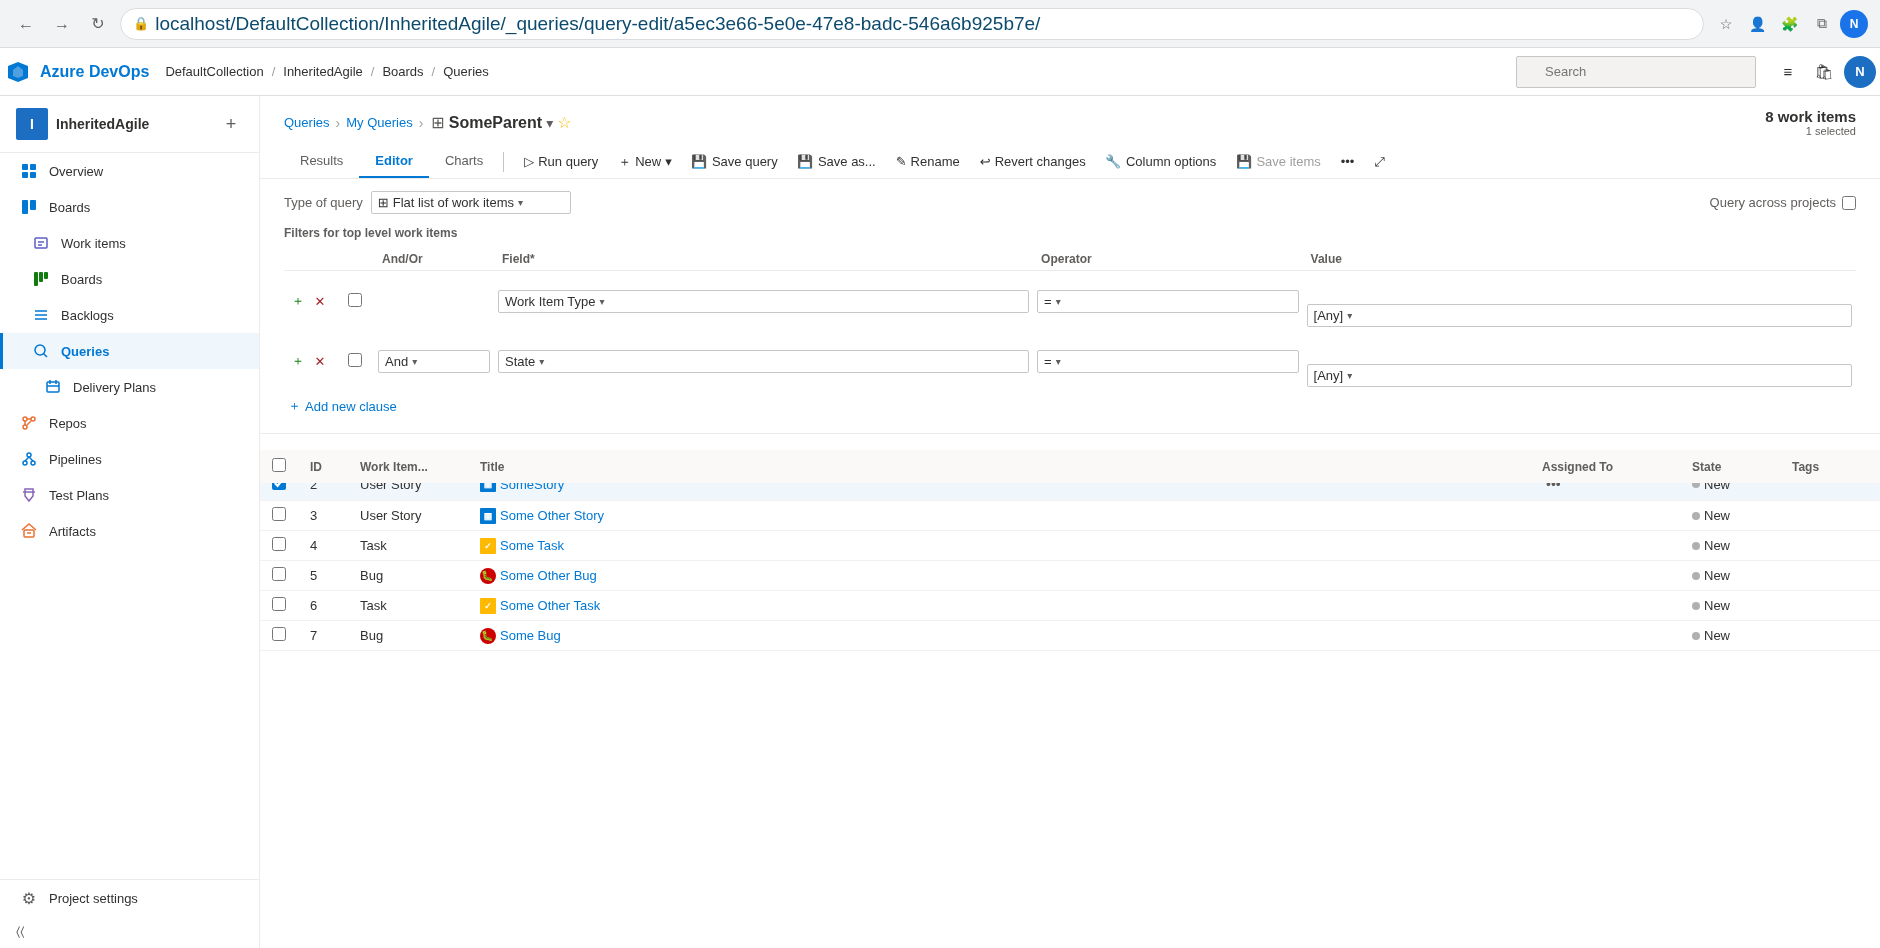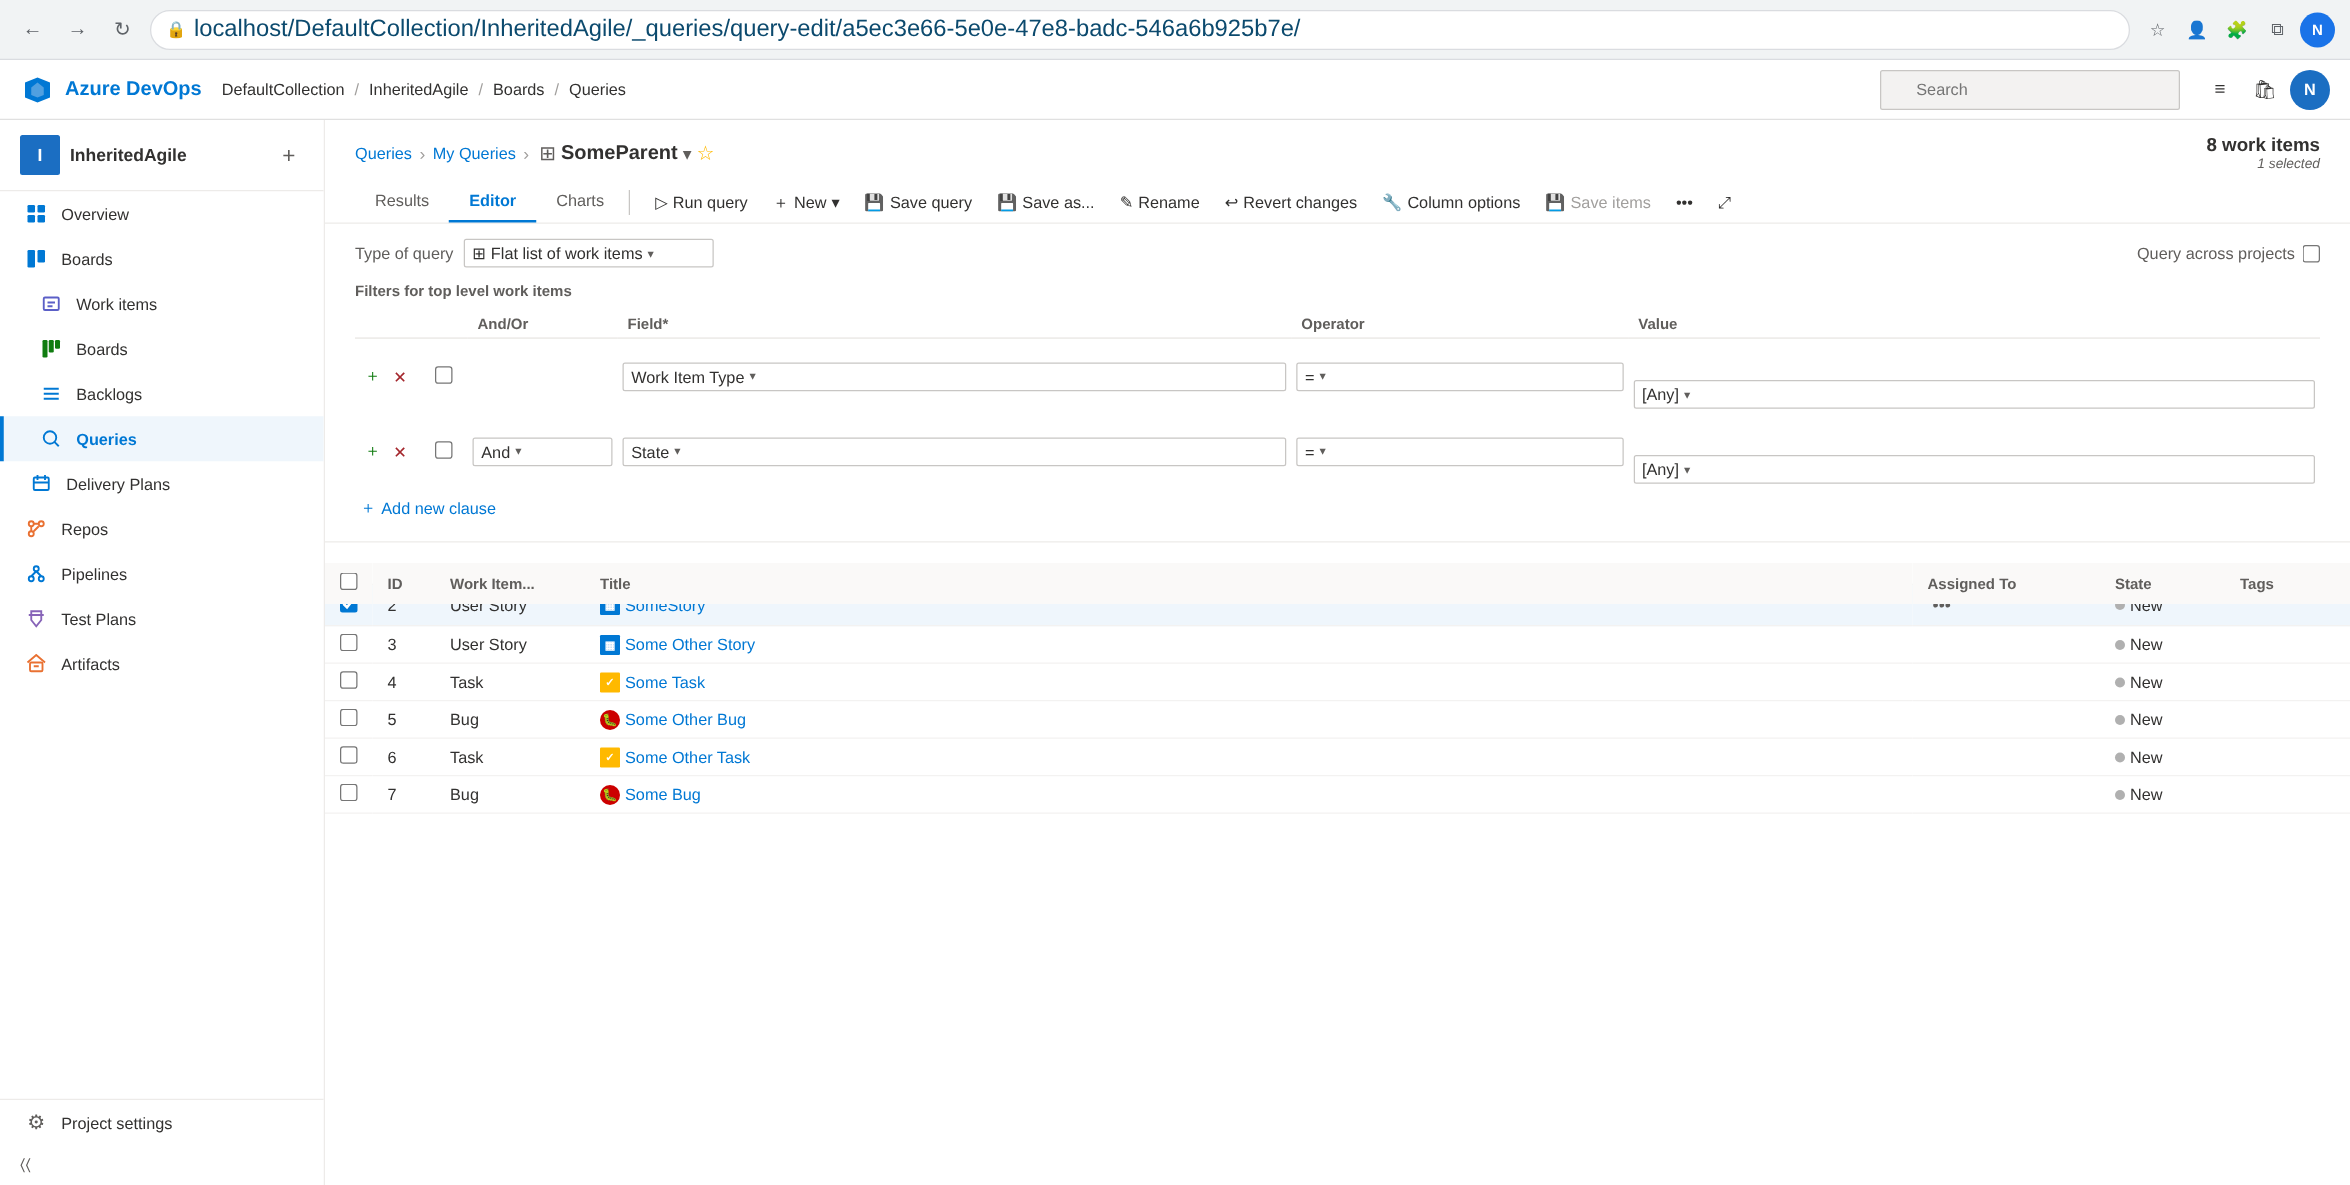--- a/index.html
+++ b/index.html
@@ -67,21 +67,21 @@
       overflow: hidden;
     }
 
     
     .top-nav {
       height: 48px;
       background: #fff;
       border-bottom: 1px solid #e0e0e0;
       display: flex;
       align-items: center;
-      padding: 0 16px;
+      padding: 0 4px;
       gap: 16px;
       flex-shrink: 0;
     }
     .azure-logo {
       display: flex; align-items: center; gap: 8px;
       color: #0078d4;
       font-size: 16px;
       font-weight: 600;
       cursor: pointer;
     }
@@ -283,21 +283,21 @@
       background: none; border: none; cursor: pointer;
       color: #ffb900; font-size: 16px;
     }
     .work-items-count {
       margin-left: auto;
       text-align: right;
       font-size: 12px;
       color: #605e5c;
     }
     .work-items-count .count { font-size: 15px; font-weight: 600; color: #323130; }
-    .work-items-count .selected { font-size: 11px; font-style: italic; }
+    .work-items-count .selected { font-size: 11px; }
 
     
     .tabs-row {
       display: flex;
       align-items: center;
       gap: 0;
       margin-top: 4px;
     }
     .tab {
       padding: 8px 16px;
@@ -675,21 +675,21 @@
       <div class="sidebar-nav-item active" style="padding-left:28px">
         <span class="sidebar-nav-icon icon-queries">
           <svg width="16" height="16" viewBox="0 0 16 16" fill="none" stroke="currentColor" stroke-width="1.5">
               <circle cx="7" cy="7" r="5"></circle>
               <line x1="10.5" y1="10.5" x2="14" y2="14"></line>
             </svg>
         </span>
         <span>Queries</span>
       </div>
 
-      <div class="sidebar-nav-item" style="padding-left:20px">
+      <div class="sidebar-nav-item" style="padding-left:40px">
         <span class="sidebar-nav-icon icon-deliveryplans">
           <svg width="16" height="16" viewBox="0 0 16 16" fill="none" stroke="currentColor" stroke-width="1.5">
               <rect x="2" y="3" width="12" height="10" rx="1"></rect>
               <line x1="5" y1="1" x2="5" y2="5"></line>
               <line x1="11" y1="1" x2="11" y2="5"></line>
               <line x1="2" y1="7" x2="14" y2="7"></line>
             </svg>
         </span>
         <span>Delivery Plans</span>
       </div>

